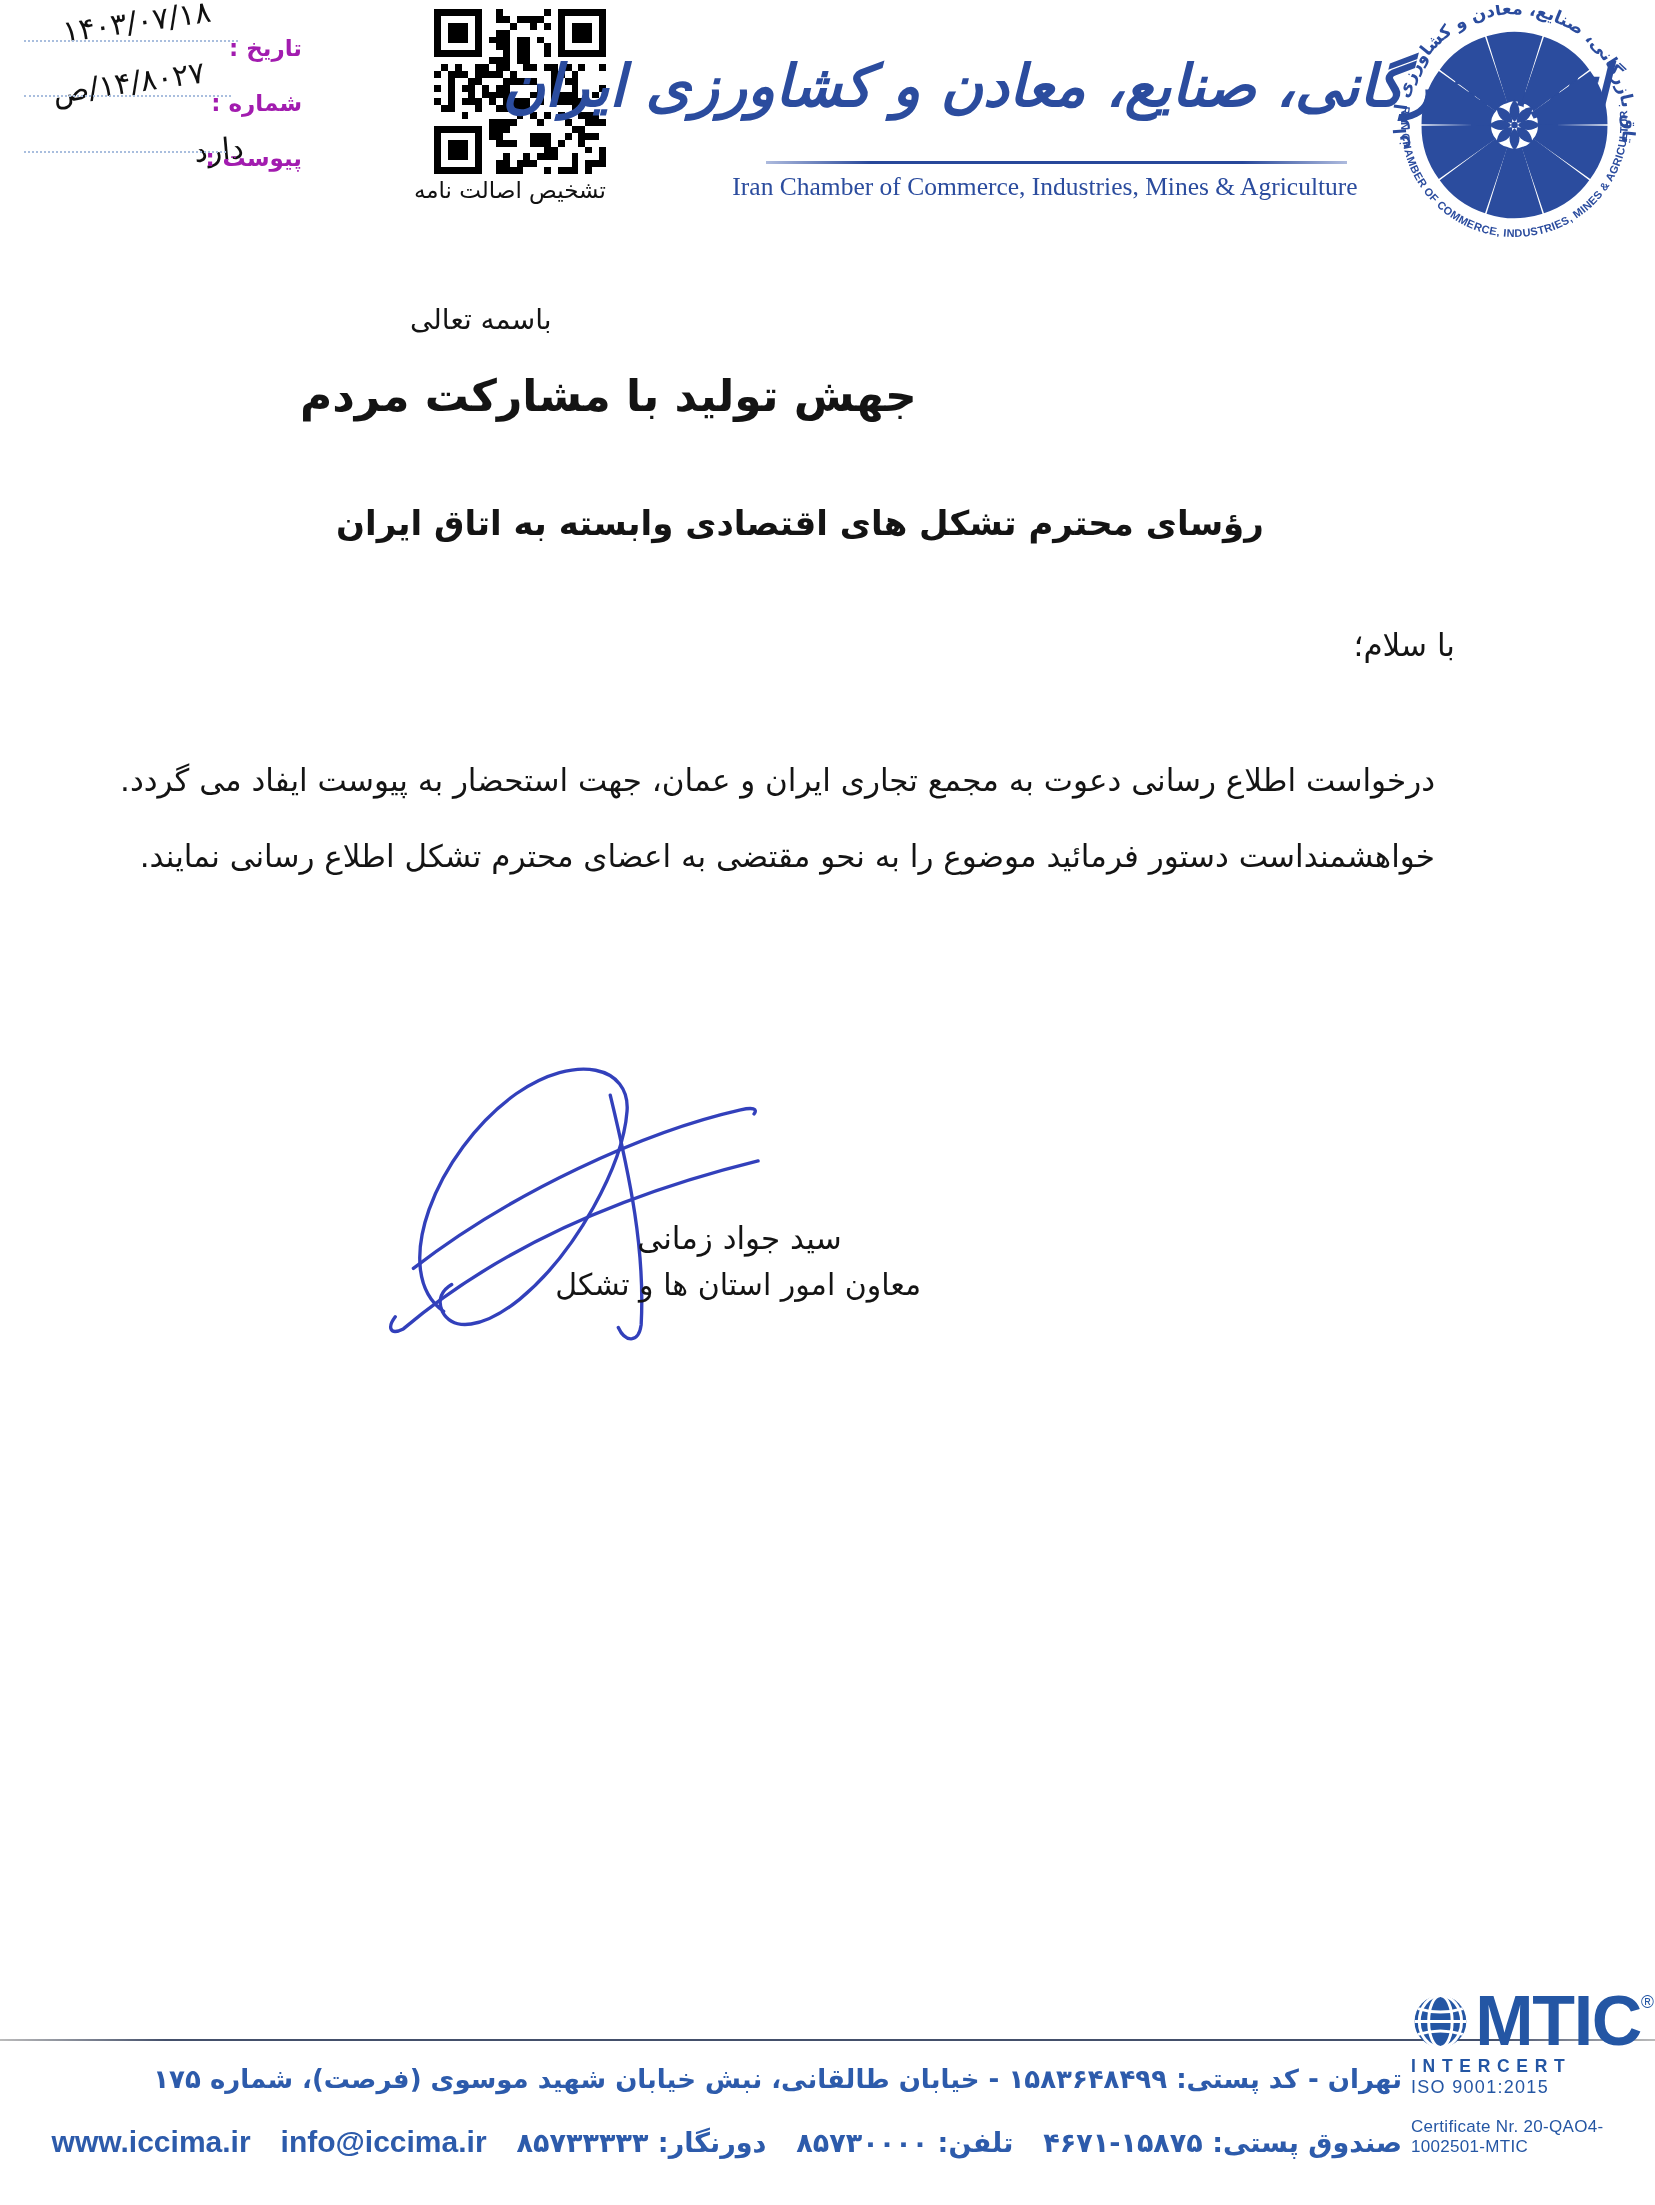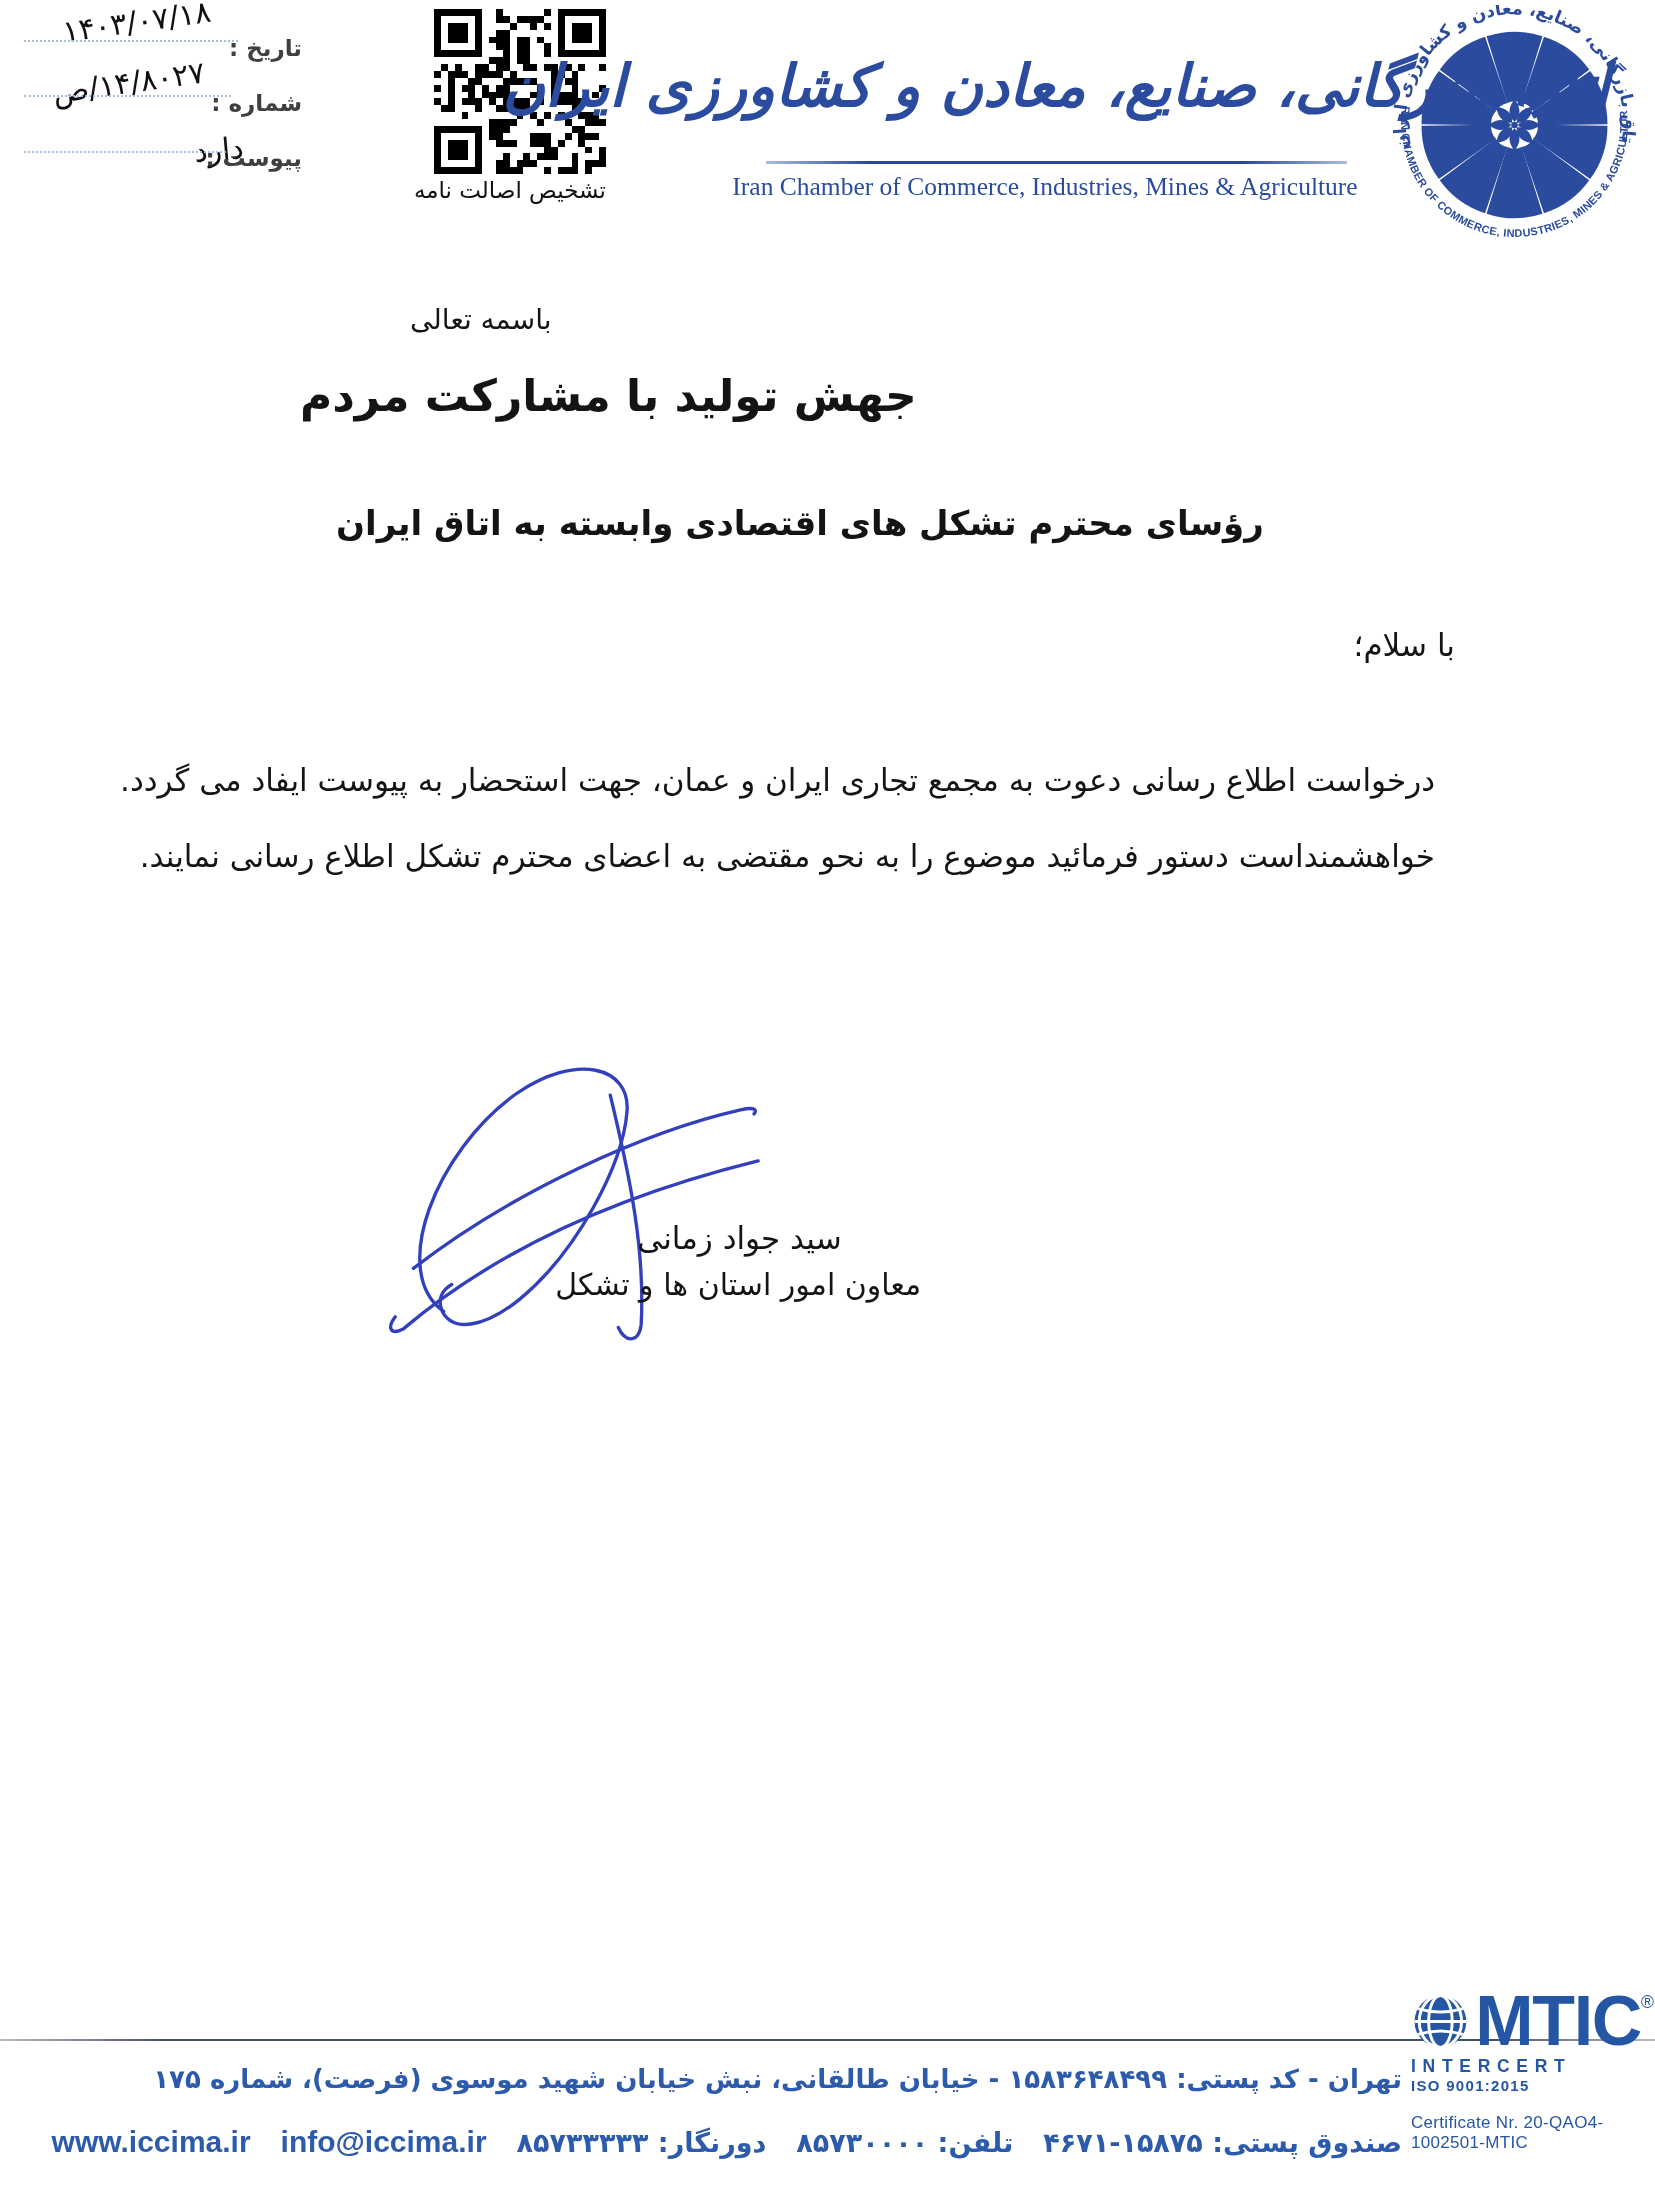--- a/index.html
+++ b/index.html
@@ -3,21 +3,21 @@
 <meta charset="utf-8">
 <style>
   * { margin:0; padding:0; box-sizing:border-box; }
   html,body { background:#e8e8e8; }
   #page {
     position:relative; width:1655px; height:2205px; margin:0 auto;
     background:#ffffff; overflow:hidden;
     font-family:"DejaVu Sans", sans-serif; color:#141414;
   }
   
-  .fld-label { position:absolute; font-size:23px; font-weight:600; color:#404040; }
+  .fld-label { position:absolute; font-size:23px; font-weight:600; color:#a21caf; }
   .fld-dots  { position:absolute; border-bottom:2.7px dotted #a9bede; height:0; }
   .fld-value { position:absolute; font-size:30px; color:#101010; white-space:nowrap; }
   .rot8 { transform:rotate(-8deg); }
   .rot5 { transform:rotate(-5deg); }
   
   #qr-wrap { position:absolute; left:434px; top:9.4px; width:172px; }
   #qr-wrap svg { display:block; width:172px; height:165px; }
   .qr-caption { font-size:23px; color:#111; text-align:center; margin-top:2.7px; white-space:nowrap; }
   
   .org-fa {
@@ -62,21 +62,21 @@
   }
   .footer-line2 .fa { font-size:27px; font-weight:bold; }
   .footer-line2 .latin { font-family:"Liberation Sans", sans-serif; font-size:30px; font-weight:bold; direction:ltr; }
   
   #mtic { position:absolute; left:1411px; top:1988px; width:243px; text-align:left;
           direction:ltr; color:#2456a4; font-family:"Liberation Sans", sans-serif; }
   .mtic-row { display:flex; align-items:center; justify-content:flex-end; }
   .mtic-name { font-size:70px; font-weight:bold; letter-spacing:-1.3px; line-height:0.9; }
   .mtic-reg  { font-size:17.5px; vertical-align:top; align-self:flex-start; margin-top:4px; }
   .mtic-sub  { font-size:17.5px; font-weight:bold; letter-spacing:6.7px; margin-top:1.3px; }
-  .mtic-iso  { font-size:15px; font-weight:bold; letter-spacing:1.3px; }
+  .mtic-iso  { font-size:18px; font-weight:normal; letter-spacing:1.3px; }
   .mtic-cert { font-size:17px; margin-top:19px; letter-spacing:0.3px; }
 </style>
 </head>
 <body>
 
 <div id="page">
 
   <div>
     <span class="fld-value rot8" style="left:62px; top:4px;">۱۴۰۳/۰۷/۱۸</span>
     <span class="fld-label" style="right:1353px; top:35px;">تاریخ :</span>

